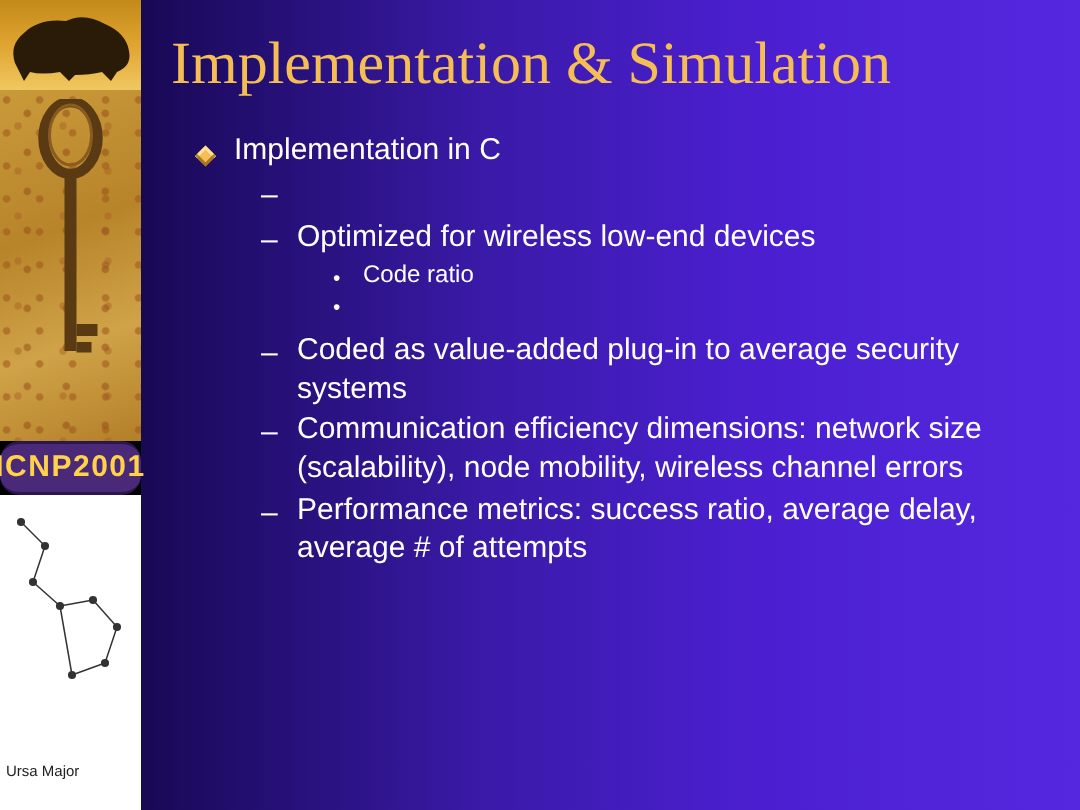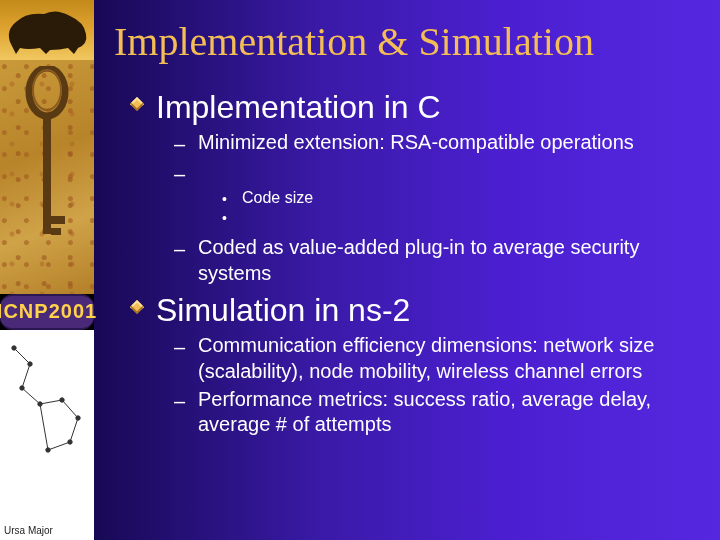--- a/index.html
+++ b/index.html
@@ -47,37 +47,37 @@
     border-bottom: 2px solid #2a1650;
     border-radius: 13px;
   }
   .constellation {
     width: 94px; flex: 0.9;
     background: #fff;
     position: relative;
   }
   .constellation svg { position:absolute; inset:0; }
   .const-label {
-    position: absolute; bottom: 4px; left: 4px;
+    position: absolute; bottom: 20px; left: 4px;
     font-size: 10px; color: #222; font-family: Arial, sans-serif;
   }
 
   .content {
     flex: 1; padding: 18px 28px 18px 20px;
   }
   .title {
     font-family: "Times New Roman", Times, serif;
     font-size: 40px;
     color: #f4be55;
     margin-bottom: 24px;
     font-weight: 400;
   }
   .l1 {
     display: flex; align-items: flex-start;
-    color: #fff; font-size: 32px;
+    color: #fff; font-size: 20px;
     margin: 6px 0 4px 18px;
   }
   .b1 {
     width: 10px; height: 10px; background: #f4be55;
     flex-shrink: 0; transform: rotate(45deg);
     margin: 10px 14px 0 0;
     box-shadow: inset -2px -2px 0 rgba(120,70,0,.6), inset 2px 2px 0 rgba(255,230,160,.9);
   }
   .l2 {
     display: flex; align-items: flex-start;
@@ -149,42 +149,38 @@
   <div class="content">
     <h1 class="title">Implementation &amp; Simulation</h1>
 
     <div class="l1">
       <span class="b1"></span>
       <span>Implementation in C</span>
     </div>
 
     <div class="l2">
       <span class="d2">–</span>
-      <span>Minimized extension: RSA-compatible operations</span>
     </div>
     <div class="l2">
       <span class="d2">–</span>
+      <span>Optimized for wireless low-end devices</span>
     </div>
     <div class="l3">
       <span class="d3">•</span>
-      <span>Code size</span>
+      <span>Code ratio</span>
     </div>
     <div class="l3">
       <span class="d3">•</span>
     </div>
     <div class="sp"></div>
     <div class="l2">
       <span class="d2">–</span>
       <span>Coded as value-added plug-in to average security systems</span>
     </div>
 
-    <div class="l1">
-      <span class="b1"></span>
-      <span>Simulation in ns-2</span>
-    </div>
     <div class="l2">
       <span class="d2">–</span>
       <span>Communication efficiency dimensions: network size (scalability), node mobility, wireless channel errors</span>
     </div>
     <div class="l2">
       <span class="d2">–</span>
       <span>Performance metrics: success ratio, average delay, average # of attempts</span>
     </div>
   </div>
 

